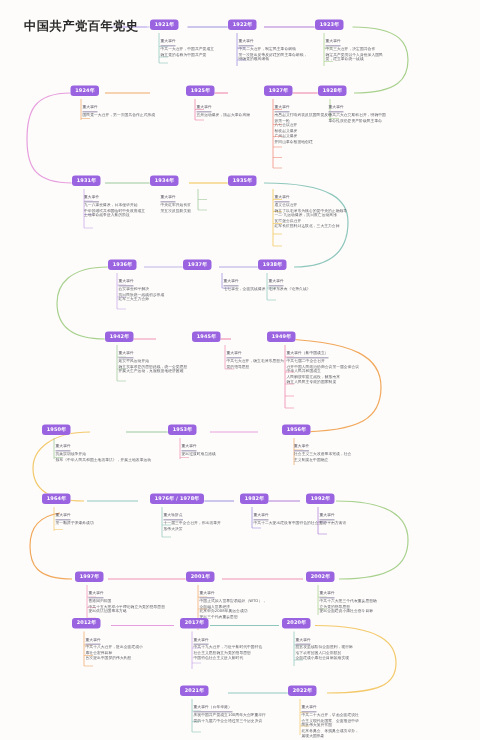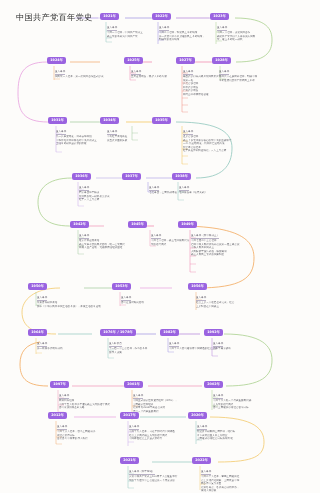--- a/index.html
+++ b/index.html
@@ -6,21 +6,21 @@
   body{
     width:300px;height:493px;
     background:#fdfcfa;
     font-family:"DejaVu Sans","Liberation Sans",sans-serif;
     overflow:hidden;position:relative;
   }
   #canvas{position:absolute;inset:0;width:300px;height:493px;}
   svg.links{position:absolute;left:0;top:0;width:300px;height:493px;pointer-events:none;}
   .title{
     position:absolute;
-    font-size:8.2px;font-weight:normal;color:#2b2b2b;
+    font-size:8.2px;font-weight:bold;color:#2b2b2b;
     letter-spacing:.3px;white-space:nowrap;
   }
   .node{
     position:absolute;
     background:#9a63e0;
     color:#ffffff;
     border-radius:2px;
     font-size:3.3px;
     font-weight:bold;
     line-height:1;

